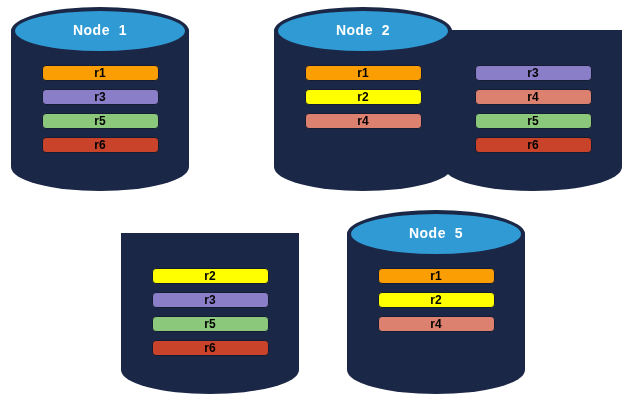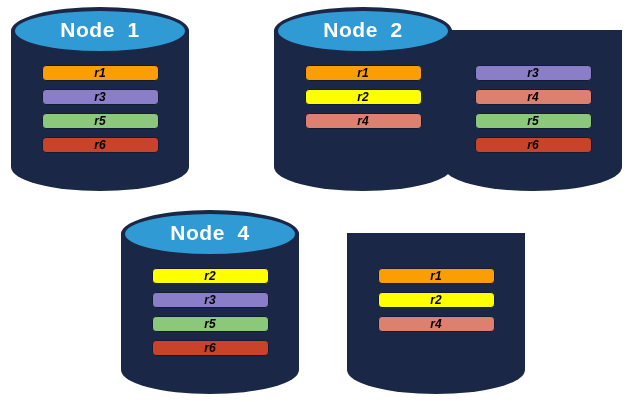--- a/index.html
+++ b/index.html
@@ -42,21 +42,21 @@
     background: var(--cyl-top, #2F9AD3);
     border: 4px solid var(--cyl-body, #1B2746);
     display: flex;
     align-items: center;
     justify-content: center;
     z-index: 2;
   }
   .node-title {
     color: var(--title-color, #ffffff);
     font-weight: bold;
-    font-size: 21px;
+    font-size: 14px;
     letter-spacing: 0.5px;
     white-space: pre;
     transform: translateY(-1px);
   }
   .bars {
     position: absolute;
     left: 0; right: 0;
     top: 58px;
     display: flex;
     flex-direction: column;
@@ -72,21 +72,20 @@
     border-radius: 4px;
     display: flex;
     align-items: center;
     justify-content: center;
   }
   .bar span {
     font-size: 12px;
     font-weight: bold;
     line-height: 1;
     color: var(--bar-text, #000000);
-    font-style: italic;
   }
 </style>
 </head>
 <body>
 
 <div class="canvas">
     <div class="cylinder node-0">
     <div class="cyl-body"></div>
     <div class="cyl-top">
       <span class="node-title">Node  1</span>
@@ -135,40 +134,40 @@
         <div class="bar" style="background: rgb(140, 200, 124);">
           <span>r5</span>
         </div>
         <div class="bar" style="background: rgb(200, 67, 42);">
           <span>r6</span>
         </div>
       </div>
   </div>
     <div class="cylinder node-3">
     <div class="cyl-body"></div>
-    <div class="cyl-top">
-      <span class="node-title">Node  4</span>
-    </div>
     <div class="bars">
         <div class="bar" style="background: rgb(255, 255, 0);">
           <span>r2</span>
         </div>
         <div class="bar" style="background: rgb(139, 126, 200);">
           <span>r3</span>
         </div>
         <div class="bar" style="background: rgb(140, 200, 124);">
           <span>r5</span>
         </div>
         <div class="bar" style="background: rgb(200, 67, 42);">
           <span>r6</span>
         </div>
       </div>
   </div>
     <div class="cylinder node-4">
     <div class="cyl-body"></div>
+    <div class="cyl-top">
+      <span class="node-title">Node  5</span>
+    </div>
     <div class="bars">
         <div class="bar" style="background: rgb(251, 158, 4);">
           <span>r1</span>
         </div>
         <div class="bar" style="background: rgb(255, 255, 0);">
           <span>r2</span>
         </div>
         <div class="bar" style="background: rgb(220, 128, 112);">
           <span>r4</span>
         </div>

